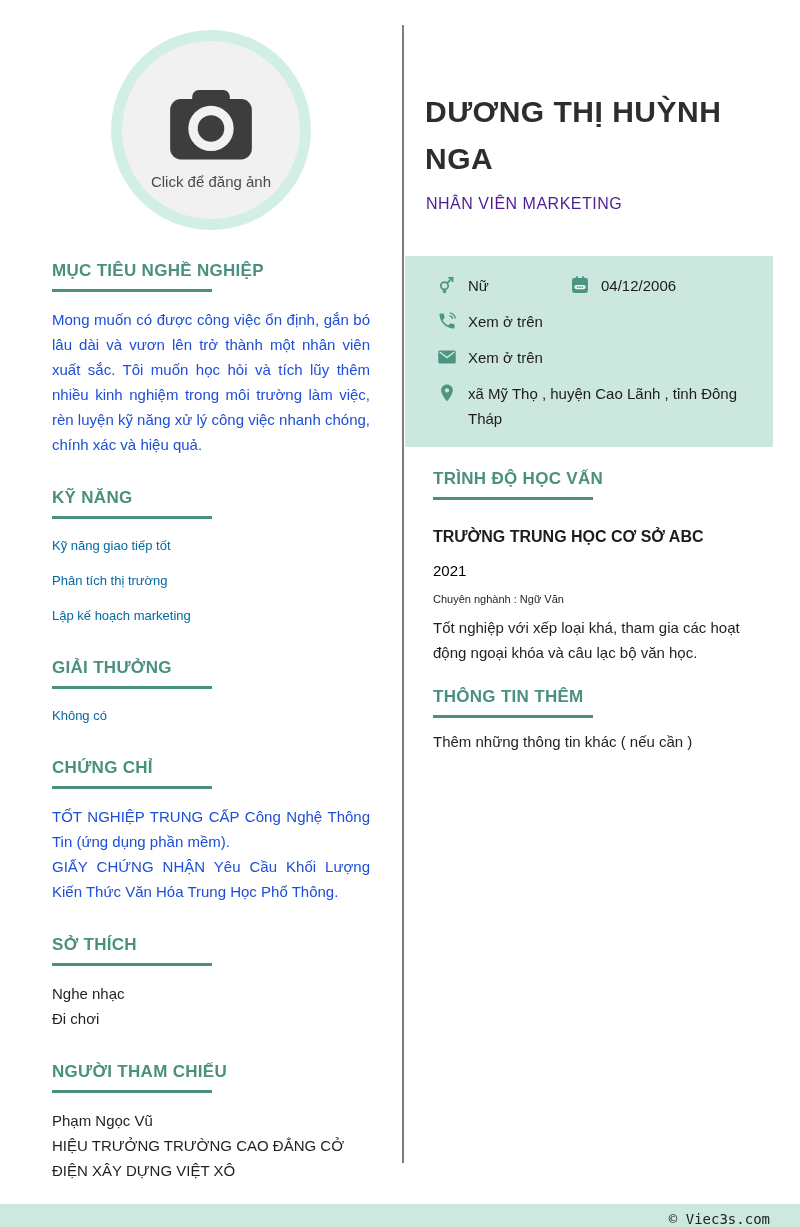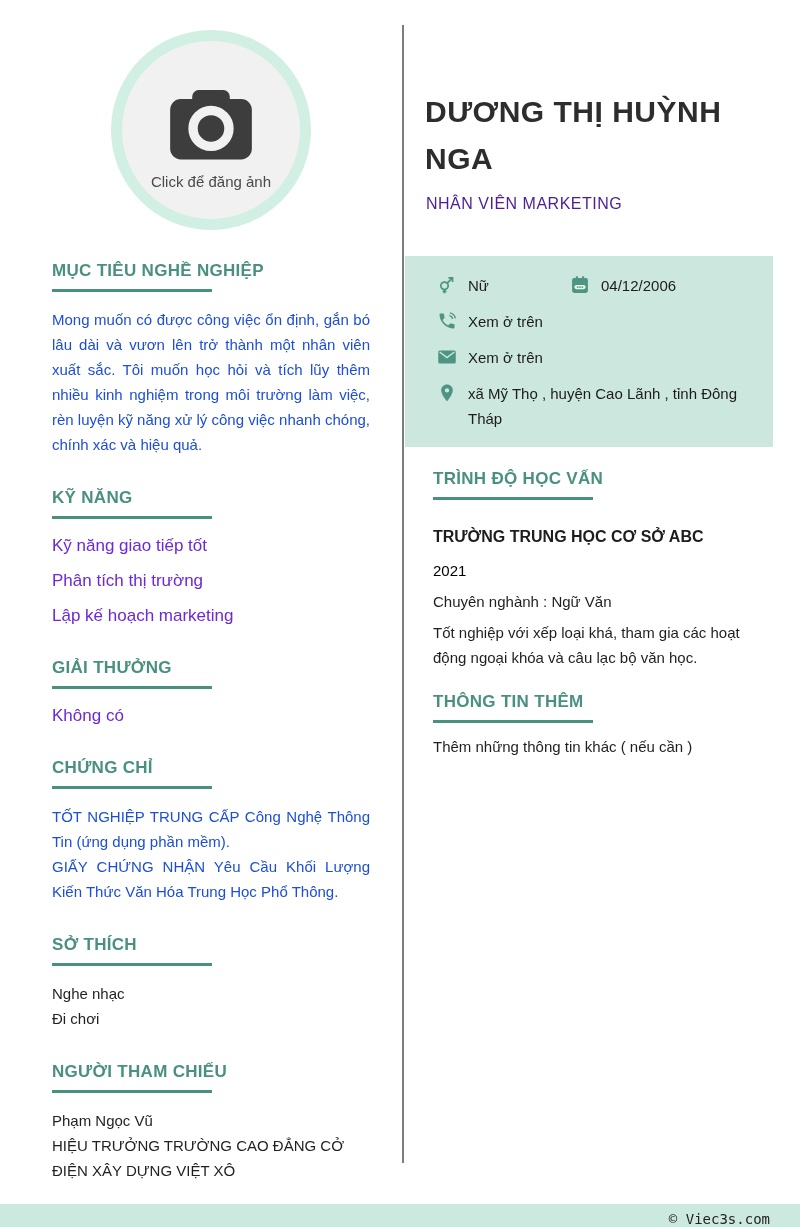--- a/index.html
+++ b/index.html
@@ -18,21 +18,21 @@
     display:flex; flex-direction:column; align-items:center; justify-content:center; }
   .photo-inner svg { display:block; margin-top:6px; }
   .photo-label { font-size:15px; color:#4a4a4a; margin-top:-2px; }
 
   .section { margin-top:31px; }
   .section:first-of-type { margin-top:30px; }
   .sec-title { color:#4a9080; font-size:17px; font-weight:700; letter-spacing:.3px; }
   .sec-rule { width:160px; height:3px; background:#4a9080; margin:8px 0 15px; }
 
   .para { font-size:15px; line-height:25px; color:#1d4ed8; text-align:justify; }
-  .list-item { font-size:17px; line-height:23px; color:#6d28d9; margin-bottom:12px; }
+  .list-item { font-size:13px; line-height:23px; color:#0369a1; margin-bottom:12px; }
   .tight-item { font-size:15px; line-height:25px; color:#1f1f1f; }
   .ref-name { font-size:15px; line-height:25px; color:#1f1f1f; }
   .ref-title { font-size:15px; line-height:25px; color:#1f1f1f; }
 
   
   .right-col { position:absolute; left:405px; top:0; width:395px; }
   .name { margin:88px 0 0 20px; width:330px; font-size:30px; font-weight:700;
     color:#2d2d2d; line-height:47px; letter-spacing:.5px; }
   .job-title { margin:13px 0 0 21px; font-size:16px; color:#4c1d95; letter-spacing:.5px; }
 
@@ -41,21 +41,21 @@
   .c-row:last-child { margin-bottom:0; }
   .c-icon { width:20px; height:20px; flex:0 0 20px; margin-top:2px; }
   .c-text { font-size:15px; line-height:25px; color:#1c1c1c; margin-left:11px; }
   .c-pair { display:flex; width:100%; }
   .c-cell { display:flex; align-items:flex-start; }
   .c-cell.first { width:133px; }
 
   .r-section { margin:22px 0 0 28px; width:342px; }
   .edu-school { font-size:16px; font-weight:700; color:#1d1d1d; margin-top:28px; }
   .edu-year { font-size:15px; color:#000000; margin-top:16px; }
-  .edu-major { font-size:15px; color:#1f1f1f; margin-top:14px; }
+  .edu-major { font-size:11px; color:#1f1f1f; margin-top:14px; }
   .edu-desc { font-size:15px; line-height:25px; color:#1f1f1f; margin-top:10px; }
   .extra-text { font-size:15px; color:#1f1f1f; margin-top:13px; }
 
   
   .footer { position:absolute; left:0; bottom:0; width:800px; height:23px; background:#cce9df;
     display:flex; align-items:flex-end; justify-content:flex-end; padding-right:30px; }
   .footer span { font-family:"DejaVu Sans Mono", monospace; font-size:14px; color:#222; }
 </style>
 </head>
 <body>

